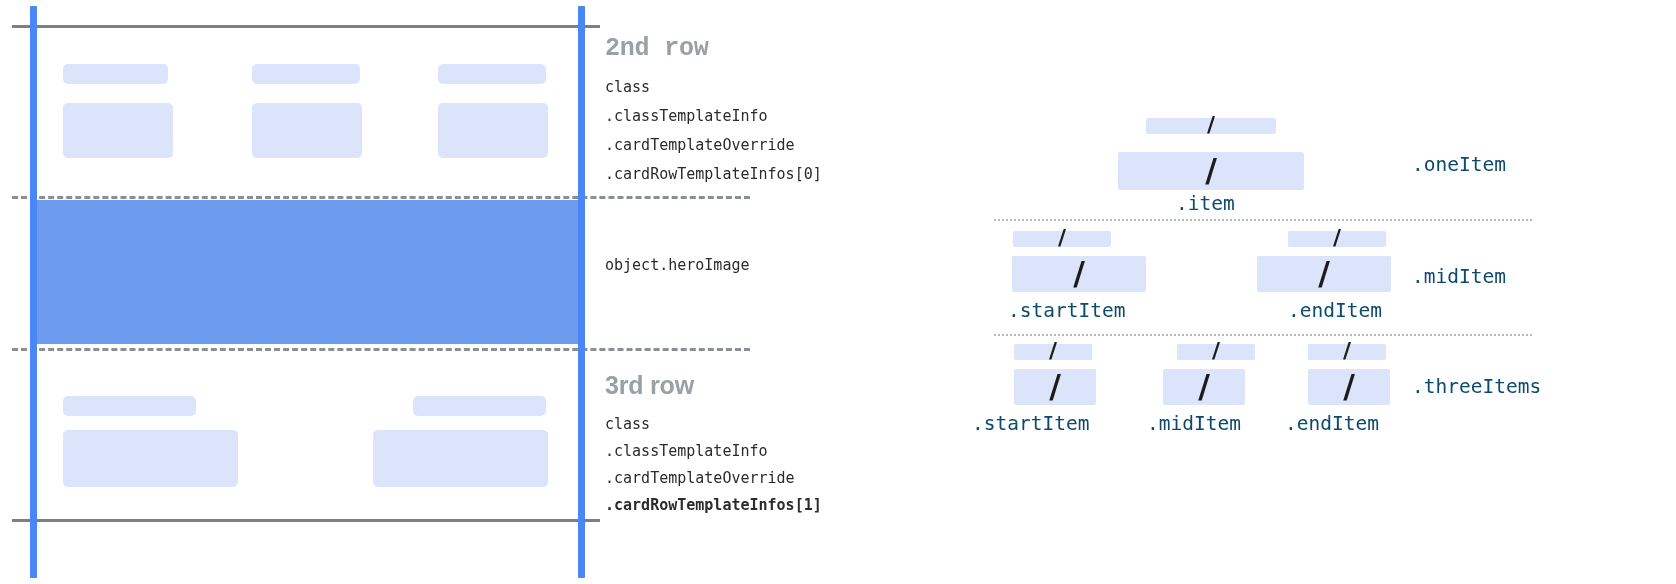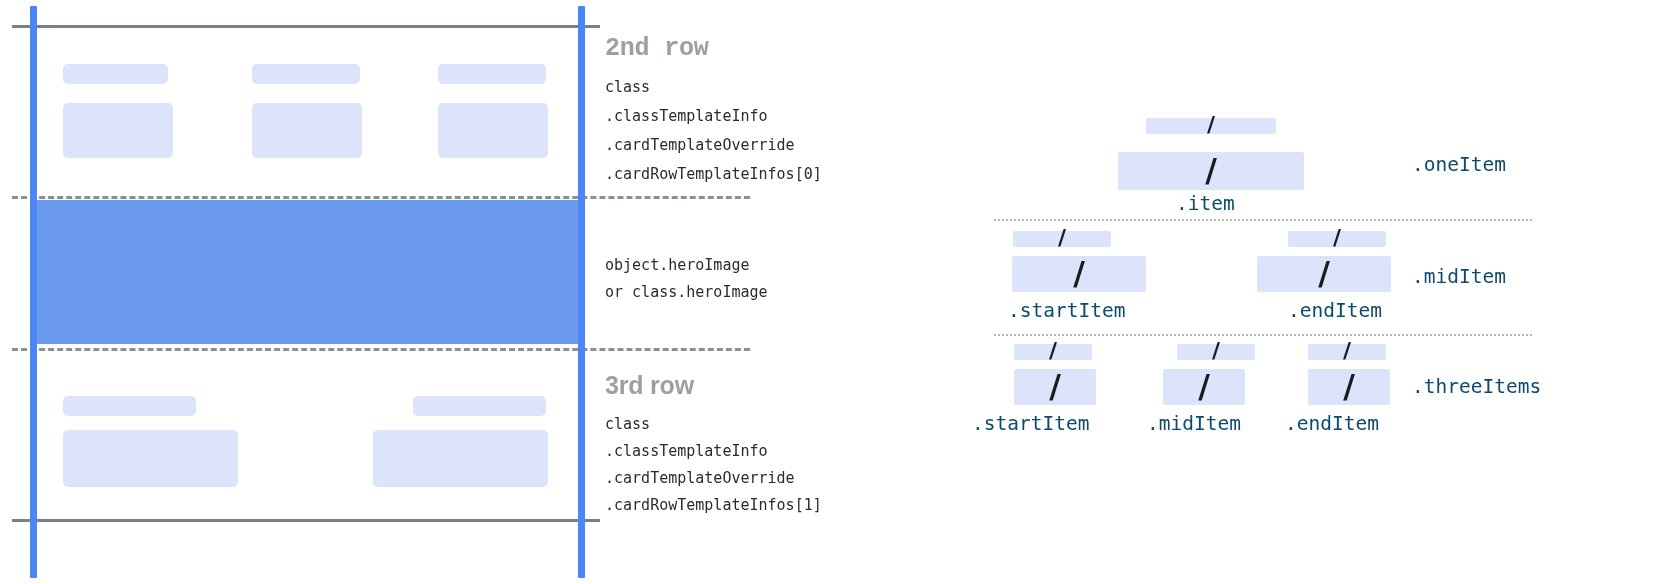--- a/index.html
+++ b/index.html
@@ -107,27 +107,26 @@
     <div class="ph" style="left:413px;top:396px;width:133px;height:20px;"></div>
     <div class="ph" style="left:373px;top:430px;width:175px;height:57px;"></div>
 
     <div class="row-title" style="left:605px;top:34px;font-family:Liberation Mono, monospace;">2nd row</div>
     <div class="mono" style="left:605px;top:73px;">class</div>
     <div class="mono" style="left:605px;top:102px;">.classTemplateInfo</div>
     <div class="mono" style="left:605px;top:131px;">.cardTemplateOverride</div>
     <div class="mono" style="left:605px;top:160px;">.cardRowTemplateInfos[0]</div>
 
     <div class="mono" style="left:605px;top:251px;">object.heroImage</div>
-    <div class="mono" style="left:605px;top:278px;">or class.heroImage</div>
 
     <div class="row-title" style="left:605px;top:371px;">3rd row</div>
     <div class="mono" style="left:605px;top:410px;">class</div>
     <div class="mono" style="left:605px;top:437px;">.classTemplateInfo</div>
     <div class="mono" style="left:605px;top:464px;">.cardTemplateOverride</div>
-    <div class="mono" style="left:605px;top:491px;">.cardRowTemplateInfos[1]</div>
+    <div class="mono" style="left:605px;top:491px;font-weight:bold;">.cardRowTemplateInfos[1]</div>
   </div>
 
   <div class="abs" style="left:0;top:0;width:1676px;height:584px;">
 
     <div class="bar-sm" style="left:1146px;top:118px;width:130px;height:16px;">
       <span class="slash slash-sm">/</span>
     </div>
     <div class="bar-lg" style="left:1118px;top:152px;width:186px;height:38px;">
       <span class="slash slash-lg">/</span>
     </div>

